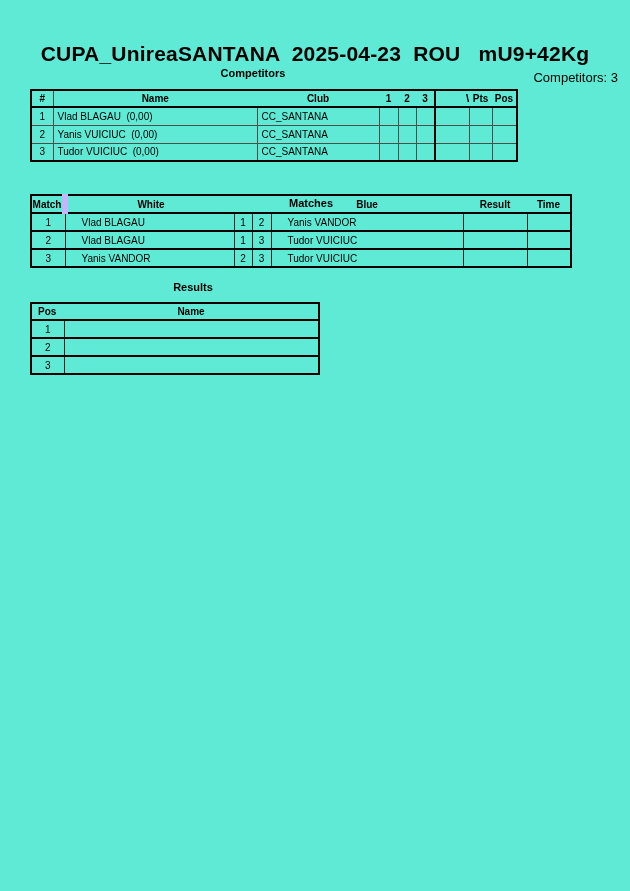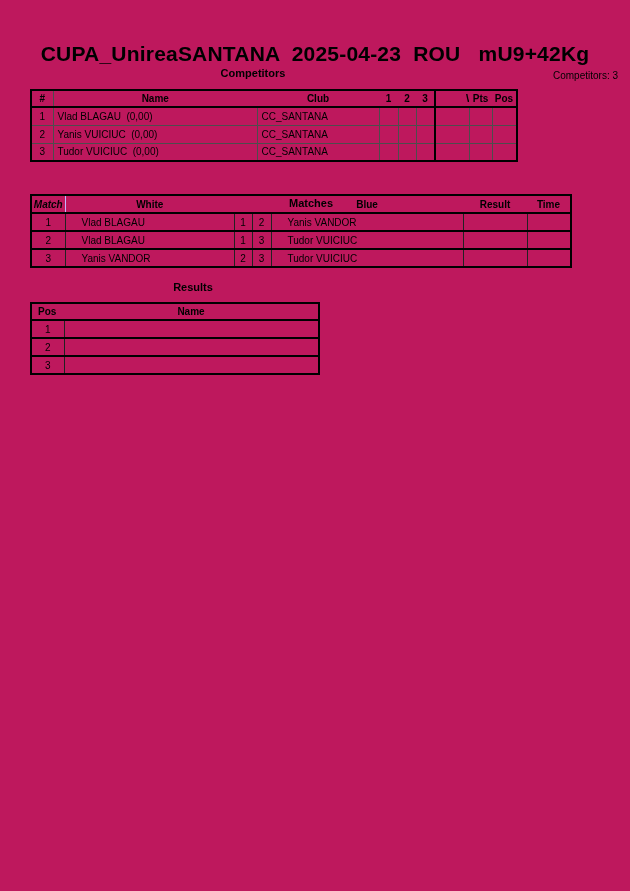--- a/index.html
+++ b/index.html
@@ -4,41 +4,41 @@
 <style>
   * { margin:0; padding:0; box-sizing:border-box; }
   html,body { background:#ffffff; }
   body {
     width:630px; height:891px;
     font-family:"Liberation Sans", sans-serif;
     color:#000;
     position:relative;
     overflow:hidden;
   }
-  .page { position:absolute; inset:0; background:#be185d; }
+  .page { position:absolute; inset:0; background:#5eead4; }
 
   .page-title {
     position:absolute; top:42px; left:0; width:630px;
     text-align:center;
     font-size:21px; font-weight:bold;
     white-space:pre; letter-spacing:0.2px;
   }
 
   .sec-title {
     position:absolute;
     font-size:11px; font-weight:bold;
     text-align:center; white-space:pre;padding-left:40px;
   }
   .sec-competitors { top:67px;  left:0; width:466px; }
   .sec-matches     { top:176px; left:0; width:582px;margin-top:21px; }
   .sec-results     { top:281px; left:0; width:346px; }
 
   .count-label {
     position:absolute; top:70px; right:12px;
-    font-size:10px; color:#000;
+    font-size:13px; color:#000;
   }
 
   table {
     position:absolute;
     border-collapse:collapse;
     table-layout:fixed;
     border:2px solid #000;
     font-size:10px;
   }
   th, td {
@@ -56,21 +56,21 @@
   .tbl-competitors thead th { border-left:none; border-right:none; }
   .tbl-competitors thead th.c-num  { border-right:1px solid #4d4d4d; }
   .tbl-competitors th.c-wins,
   .tbl-competitors td.c-wins { border-left:2px solid #000;padding-left:30px; }
   .tbl-competitors td.al { text-align:left; padding-left:4px; }
 
   
   .tbl-matches { top:194px; left:30px; width:540px; }
   .tbl-matches thead tr { height:18px; }
   .tbl-matches thead th { border-left:none; border-right:none; }
-  .tbl-matches thead th.m-match { border-right:1px solid #c4b5fd;font-style:italic; }
+  .tbl-matches thead th.m-match { border-right:6px solid #c4b5fd; }
   .tbl-matches tbody td {
     border-left:1px solid #222; border-right:1px solid #222;
     border-top:2px solid #000; border-bottom:2px solid #000;
   }
   .tbl-matches td.al { text-align:left; padding-left:16px; }
 
   
   .tbl-results { top:302px; left:30px; width:288px; }
   .tbl-results thead th { border-left:none; border-right:none; }
   .tbl-results thead th.r-pos { text-align:left; padding-left:6px; }

